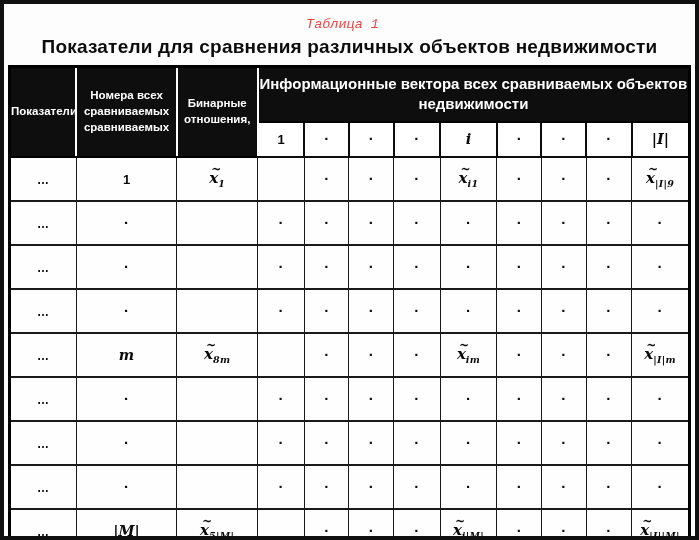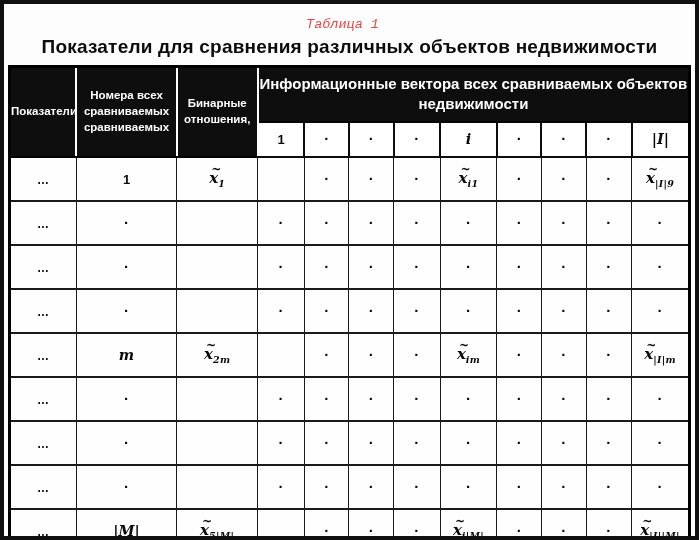--- a/index.html
+++ b/index.html
@@ -152,21 +152,21 @@
           <td><span class="dot">·</span></td>
           <td><span class="dot">·</span></td>
           <td><span class="dot">·</span></td>
           <td><span class="dot">·</span></td>
           <td><span class="dot">·</span></td>
           <td><span class="dot">·</span></td>
         </tr>
         <tr>
           <td><span class="dots">…</span></td>
           <td><span class="sym">m</span></td>
-          <td><span class="math"><span class="xt">x<span class="tl">~</span></span><sub>2m</sub></span></td>
+          <td><span class="math"><span class="xt">x<span class="tl">~</span></span><sub>8m</sub></span></td>
           <td></td>
           <td><span class="dot">·</span></td>
           <td><span class="dot">·</span></td>
           <td><span class="dot">·</span></td>
           <td><span class="math"><span class="xt">x<span class="tl">~</span></span><sub>im</sub></span></td>
           <td><span class="dot">·</span></td>
           <td><span class="dot">·</span></td>
           <td><span class="dot">·</span></td>
           <td><span class="math"><span class="xt">x<span class="tl">~</span></span><sub>|I|m</sub></span></td>
         </tr>

